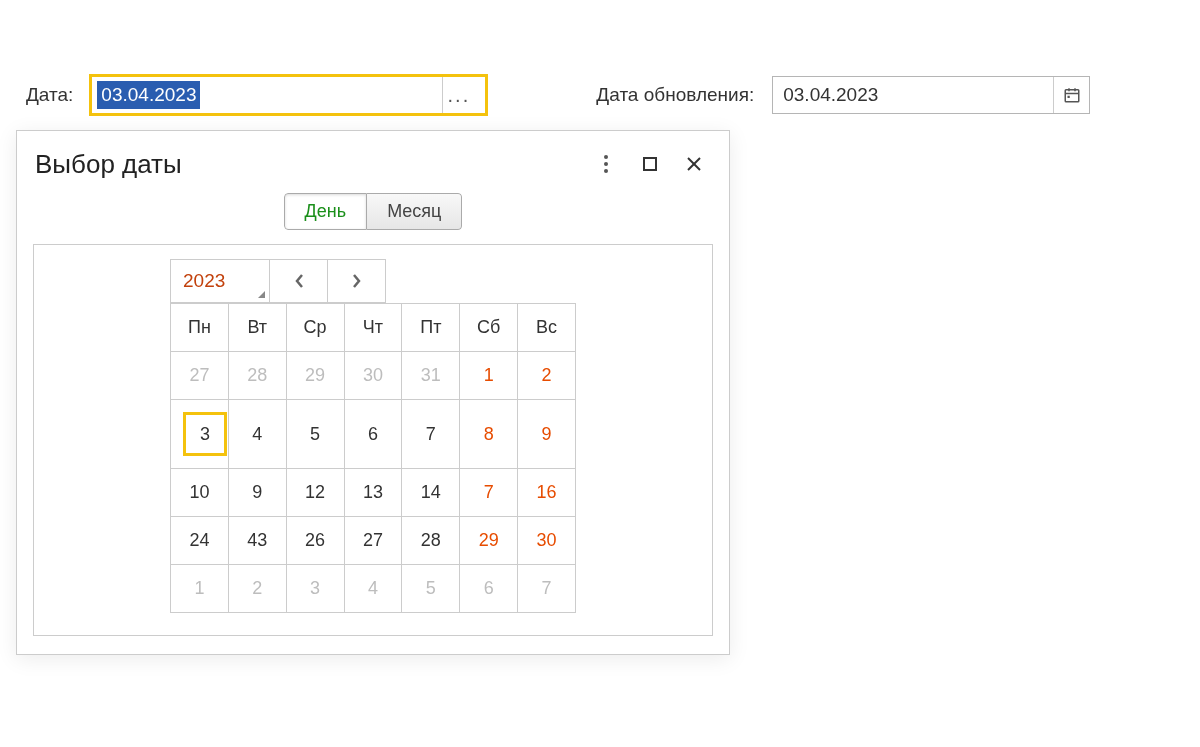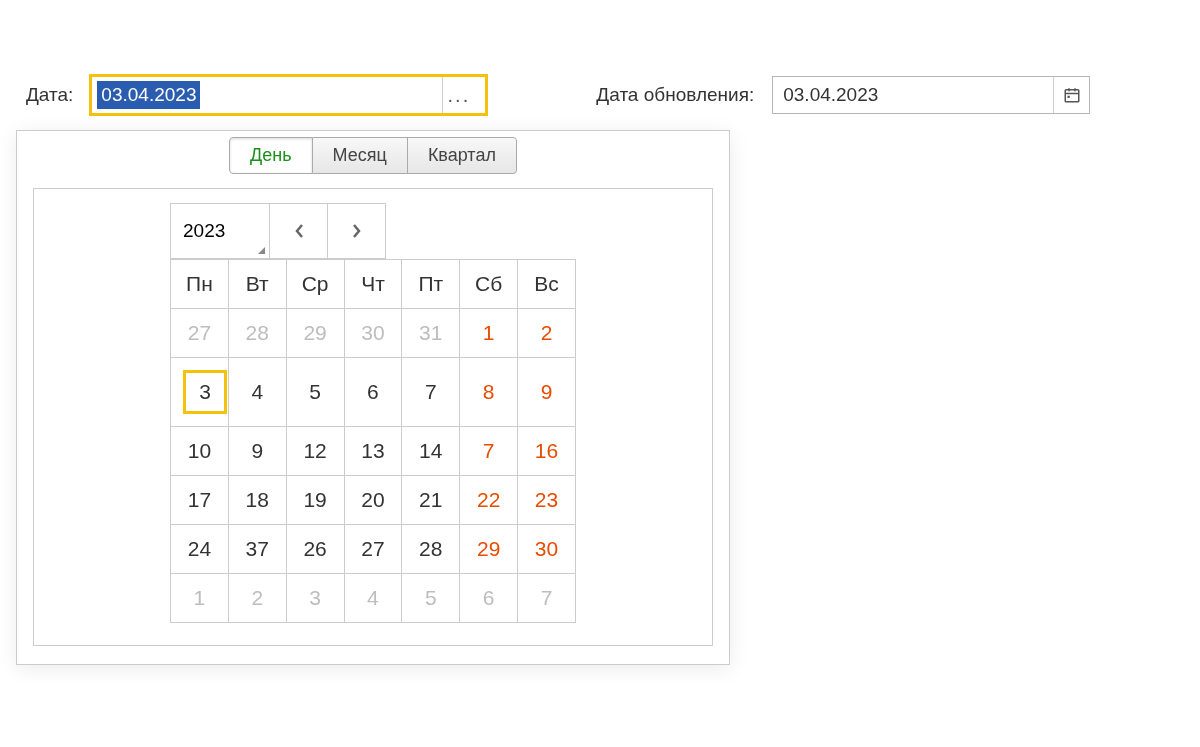--- a/index.html
+++ b/index.html
@@ -170,25 +170,25 @@
   }
   .cal-inner {
     width: 406px;
     margin: 0 auto;
   }
   .nav-row {
     display: flex;
   }
   .nav-cell {
     border: 1px solid #ccc;
-    height: 56px;
+    height: 44px;
     display: flex;
     align-items: center;
     font-size: 19px;
-    color: #000000;
+    color: #c2410c;
     position: relative;
   }
   .nav-year { width: 100px; padding-left: 12px; cursor: pointer; }
   .nav-month { width: 190px; padding-left: 12px; border-left: none; cursor: pointer; }
   .nav-arrow { width: 58px; border-left: none; justify-content: center; cursor: pointer; background:#fff; }
   .corner-tri {
     position: absolute;
     right: 4px;
     bottom: 4px;
     width: 0; height: 0;
@@ -197,21 +197,21 @@
   }
   table.calendar {
     border-collapse: collapse;
     width: 406px;
     table-layout: fixed;
   }
   table.calendar th, table.calendar td {
     border: 1px solid #ccc;
     height: 48px;
     text-align: center;
-    font-size: 21px;
+    font-size: 18px;
     font-weight: normal;
     padding: 12px;
   }
   table.calendar th { color: #333; }
   th.weekend, td.weekend { color: #e74c00; }
   td.other { color: #bdbdbd; }
   td.sel div.daynum {
     display: inline-flex;
     width: 44px;
     height: 44px;
@@ -252,26 +252,46 @@
           <line x1="8" y1="3" x2="8" y2="7"></line>
           <line x1="16" y1="3" x2="16" y2="7"></line>
           <rect x="6" y="13" width="3" height="3" fill="#555" stroke="none"></rect>
         </svg>
       </button>
     </div>
   </div>
 </div>
 
 <div class="popup">
+  <div class="popup-header">
+    <div class="popup-title">Выбор даты</div>
+    <button class="hdr-btn">
+      <svg width="6" height="20" viewBox="0 0 6 20">
+        <circle cx="3" cy="3" r="2" fill="#555"></circle>
+          <circle cx="3" cy="10" r="2" fill="#555"></circle>
+          <circle cx="3" cy="17" r="2" fill="#555"></circle>
+      </svg>
+    </button>
+    <button class="hdr-btn">
+      <svg width="16" height="16" viewBox="0 0 16 16" fill="none" stroke="#333" stroke-width="2">
+        <rect x="2" y="2" width="12" height="12"></rect>
+      </svg>
+    </button>
+    <button class="hdr-btn">
+      <svg width="18" height="18" viewBox="0 0 18 18" stroke="#333" stroke-width="2">
+        <line x1="3" y1="3" x2="15" y2="15"></line>
+          <line x1="15" y1="3" x2="3" y2="15"></line>
+      </svg>
+    </button>
+  </div>
 
   <div class="tabs-row">
     <div class="tabs">
       <div class="tab active">День</div>
       <div class="tab">Месяц</div>
-      <div class="tab">Квартал</div>
     </div>
   </div>
 
   <div class="cal-frame">
     <div class="cal-inner">
       <div class="nav-row">
         <div class="nav-cell nav-year">
           <span>2023</span>
           <span class="corner-tri"></span>
         </div>
@@ -320,31 +340,22 @@
             <tr>
               <td>10</td>
               <td>9</td>
               <td>12</td>
               <td>13</td>
               <td>14</td>
               <td class="weekend">7</td>
               <td class="weekend">16</td>
             </tr>
             <tr>
-              <td>17</td>
-              <td>18</td>
-              <td>19</td>
-              <td>20</td>
-              <td>21</td>
-              <td class="weekend">22</td>
-              <td class="weekend">23</td>
-            </tr>
-            <tr>
               <td>24</td>
-              <td>37</td>
+              <td>43</td>
               <td>26</td>
               <td>27</td>
               <td>28</td>
               <td class="weekend">29</td>
               <td class="weekend">30</td>
             </tr>
             <tr>
               <td class="other">1</td>
               <td class="other">2</td>
               <td class="other">3</td>

